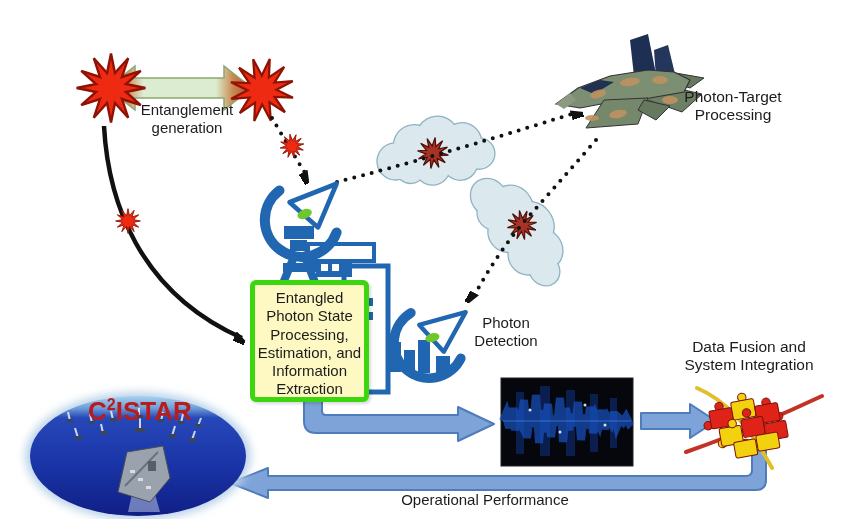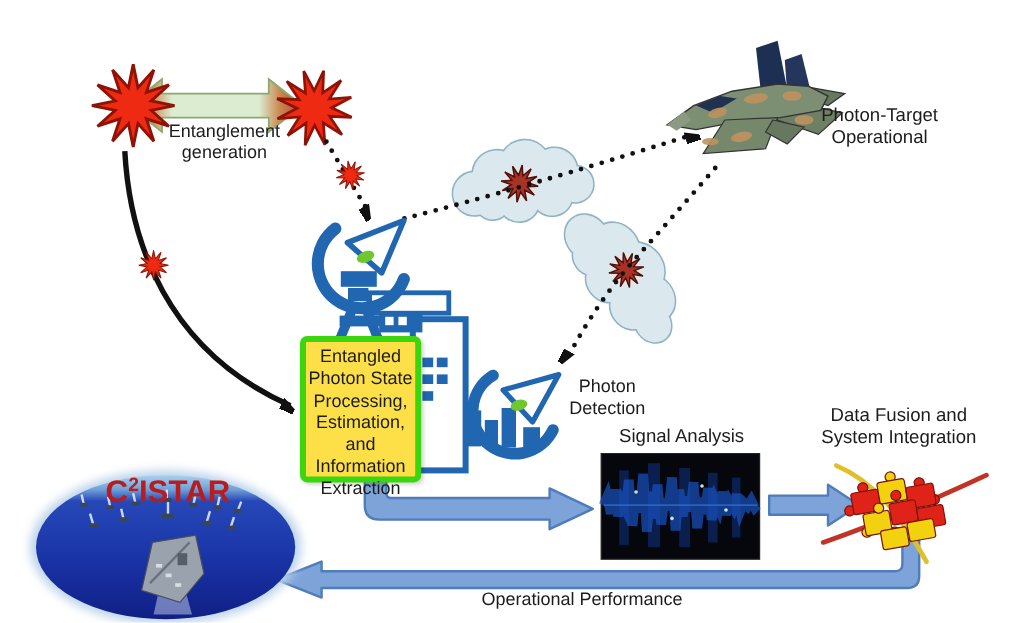--- a/index.html
+++ b/index.html
@@ -1,22 +1,22 @@
 <!DOCTYPE html>
 <html><head>
 <meta charset="utf-8">
 <style>
   html,body{margin:0;padding:0;background:#ffffff;}
   #stage{position:relative;width:850px;height:519px;background:#ffffff;overflow:hidden;
          font-family:"Liberation Sans", sans-serif;color:#1c1c1c;}
   #art{position:absolute;left:0;top:0;z-index:1;}
   .label{position:absolute;z-index:3;text-align:center;font-size:15px;line-height:1.18;
          white-space:pre-line;color:#1c1c1c;}
-  .green-box{position:absolute;z-index:2;left:250px;top:280px;width:101px;height:122px;
-         box-sizing:border-box;border:5px solid #3bd60e;border-radius:6px;background:#fde047;
+  .green-box{position:absolute;z-index:2;left:250px;top:280px;width:119px;height:122px;
+         box-sizing:border-box;border:5px solid #3bd60e;border-radius:6px;background:#fef9c3;
          box-shadow:2px 2px 3px rgba(0,0,0,0.15);}
   .green-box .box-text{position:absolute;left:0;right:0;top:4px;text-align:center;
          font-size:15px;line-height:1.22;white-space:pre-line;}
   .c2istar{color:#b91c1c;font-weight:bold;font-size:26px;line-height:1;}
   .c2istar sup{font-size:0.62em;}
   .burst{fill:#ee2b12;stroke:#8f1205;stroke-width:1.4;}
   .noise-burst{fill:#a93226;stroke:#511007;stroke-width:1.6;}
   .dots{stroke:#111;stroke-width:4;stroke-linecap:round;stroke-dasharray:0 9;fill:none;}
   .cloud-stroke{fill:#dbe9ef;stroke:#8fb3c3;stroke-width:2.6;}
   .cloud-fill{fill:#dbe9ef;}
@@ -237,24 +237,23 @@
 Photon State
 Processing,
 Estimation, and
 Information
 Extraction</div>
 </div>
 
 <div class="label" style="left:128px;top:101px;width:118px;">Entanglement
 generation</div>
 <div class="label" style="left:663px;top:88px;width:140px;font-size:15.5px;">Photon-Target
-Operational</div>
+Processing</div>
 <div class="label" style="left:466px;top:314px;width:80px;">Photon
 Detection</div>
-<div class="label" style="left:508px;top:355px;width:120px;font-size:15.5px;">Signal Analysis</div>
 <div class="label" style="left:676px;top:338px;width:146px;font-size:15.5px;">Data Fusion and
 System Integration</div>
 <div class="label" style="left:385px;top:491px;width:200px;">Operational Performance</div>
 <div class="label c2istar" style="left:88px;top:370px;width:100px;">
   <span>C</span><sup>2</sup><span>ISTAR</span>
 </div>
 
 </div>
 
 </body></html>

